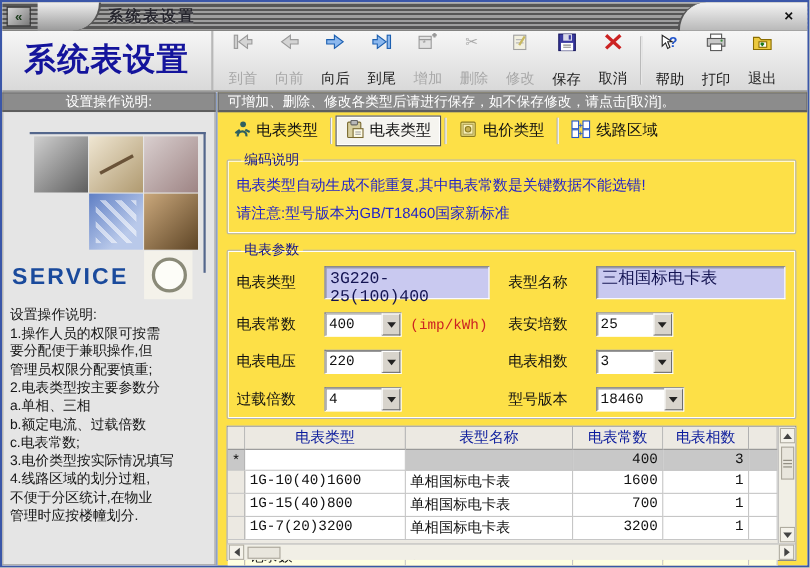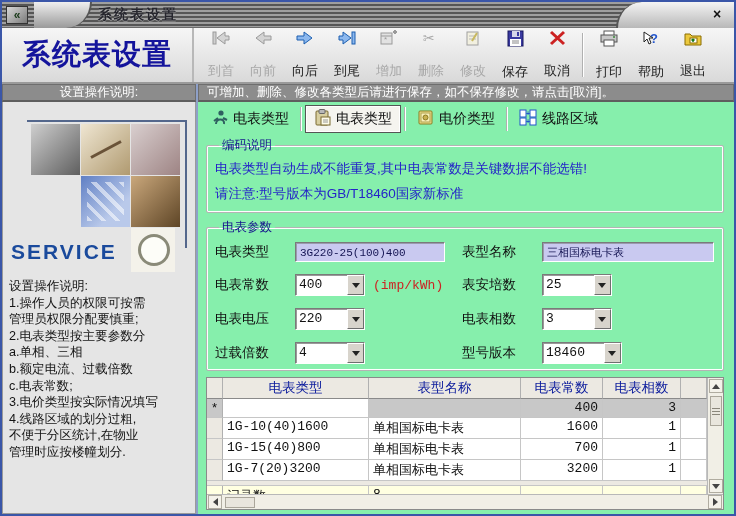--- a/index.html
+++ b/index.html
@@ -53,40 +53,40 @@
   .t4{left:72px;top:70px;background:linear-gradient(135deg,#5f7fc4,#b9c9ea 70%);}
   .t4:after{content:"";position:absolute;inset:6px;background:repeating-linear-gradient(45deg,rgba(255,255,255,.55) 0 4px,transparent 4px 10px);}
   .t5{left:122px;top:70px;background:linear-gradient(135deg,#caa87c,#5e4526);}
   .t6{left:122px;top:122px;width:44px;height:44px;background:#f4f2ea;}
   .t6:after{content:"";position:absolute;left:7px;top:6px;width:26px;height:26px;border:3px solid #8a8a78;border-radius:50%;background:#fdfdf8;}
   .service{position:absolute;left:2px;top:134px;font-size:21px;font-weight:bold;color:#1a4a9c;letter-spacing:2px;}
 
   .instructions{font-size:12.6px;color:#141414;line-height:16.6px;margin-top:4px;}
 
   
-  .main{flex:1;display:flex;flex-direction:column;background:#86efac;min-width:0;}
+  .main{flex:1;display:flex;flex-direction:column;background:#fde047;min-width:0;}
   .notice-bar{padding-left:8px;}
   .notice-bar span{white-space:nowrap;}
 
   .tabs{height:31px;flex:0 0 31px;display:flex;align-items:center;padding:2px 4px 0 6px;}
   .tab{display:flex;align-items:center;gap:5px;padding:3px 8px;font-size:14px;color:#111;}
   .tab.active{border:1px solid #555;background:#f5f4ef;box-shadow:inset 0 0 0 1px #fff;}
   .tabsep{width:2px;height:24px;background:#b0b0b0;border-right:1px solid #fff;margin:0 3px;}
 
   fieldset{margin:4px 10px 2px 8px;border:1px solid #b4b4b4;border-radius:2px;padding:2px 8px 6px 8px;
     box-shadow:inset 0 0 0 1px #fff;}
   legend{font-size:12.5px;color:#14148c;padding:0 3px;margin-left:4px;}
   .enc-line{font-size:13.5px;color:#2424c8;line-height:25px;white-space:nowrap;}
 
   .pgrid{display:grid;grid-template-columns:1fr 1.05fr;row-gap:12px;column-gap:6px;padding-top:4px;}
   .fcell{display:flex;align-items:center;gap:8px;}
   .flabel{font-size:13.5px;color:#111;width:72px;flex:0 0 72px;}
-  .ftext{height:20px;background:#c9c9f0;border:1px solid #7a7a7a;border-bottom-color:#fff;border-right-color:#fff;
+  .ftext{height:30px;background:#c9c9f0;border:1px solid #7a7a7a;border-bottom-color:#fff;border-right-color:#fff;
     box-shadow:inset 1px 1px 0 #9a9aae;font-family:"Liberation Mono","DejaVu Sans Mono",monospace;
-    font-size:11px;color:#141452;padding:2px 4px;line-height:17px;}
+    font-size:15px;color:#141452;padding:2px 4px;line-height:17px;}
   .ftext.w1{width:150px;}
   .ftext.w2{width:172px;}
   .combo{width:70px;height:22px;display:flex;border:1px solid #7a7a7a;border-bottom-color:#fff;border-right-color:#fff;
     box-shadow:inset 1px 1px 0 #9a9a9a;background:#fff;}
   .combo.wide{width:80px;}
   .cval{flex:1;font-family:"Liberation Mono","DejaVu Sans Mono",monospace;font-size:13px;color:#111;padding:2px 3px;line-height:16px;overflow:hidden;}
   .cbtn{width:17px;flex:0 0 17px;background:#d8d4cc;border:1px solid #fff;border-right-color:#6e6e6e;border-bottom-color:#6e6e6e;
     display:flex;align-items:center;justify-content:center;}
   .cbtn i{width:0;height:0;border-left:4px solid transparent;border-right:4px solid transparent;border-top:5px solid #222;}
   .fsuffix{color:#cc2222;font-size:13px;font-family:"Liberation Mono","DejaVu Sans Mono",monospace;white-space:nowrap;}
@@ -227,36 +227,36 @@
             <svg width="17" height="16">
               <path d="M2 2 L15 14 M15 2 L2 14" stroke="#cc2222" stroke-width="3"></path>
             </svg>
           </div>
           <div class="tlbl">取消</div>
         </div>
         <div class="tsep"></div>
         <div class="tbtn">
           <div class="ticon">
             <svg width="18" height="17">
+              <text x="8" y="13" font-size="13" font-weight="bold" fill="#2255cc">?</text>
+              <path d="M2 2 L2 12 L5 9 L7 14 L9 13 L7 8 L11 8 Z" fill="#fff" stroke="#222"></path>
+            </svg>
+          </div>
+          <div class="tlbl">帮助</div>
+        </div>
+        <div class="tbtn">
+          <div class="ticon">
+            <svg width="18" height="17">
               <rect x="4" y="1" width="10" height="5" fill="#fff" stroke="#555"></rect>
               <rect x="1" y="5" width="16" height="7" fill="#c8c8c8" stroke="#555"></rect>
               <rect x="4" y="10" width="10" height="6" fill="#fff" stroke="#555"></rect>
               <circle cx="14" cy="7" r="1" fill="#3a8a3a"></circle>
             </svg>
           </div>
           <div class="tlbl">打印</div>
-        </div>
-        <div class="tbtn">
-          <div class="ticon">
-            <svg width="18" height="17">
-              <text x="8" y="13" font-size="13" font-weight="bold" fill="#2255cc">?</text>
-              <path d="M2 2 L2 12 L5 9 L7 14 L9 13 L7 8 L11 8 Z" fill="#fff" stroke="#222"></path>
-            </svg>
-          </div>
-          <div class="tlbl">帮助</div>
         </div>
         <div class="tbtn">
           <div class="ticon">
             <svg width="18" height="16">
               <path d="M1 4 L6 4 L8 6 L17 6 L17 15 L1 15 Z" fill="#ecc93e" stroke="#8a6d00"></path>
               <rect x="6" y="8" width="7" height="5" fill="#fff" stroke="#8a6d00"></rect>
               <path d="M9 12 L9 9 M9 9 L7.5 10.5 M9 9 L10.5 10.5" stroke="#1a7a1a" stroke-width="1.5" fill="none"></path>
             </svg>
           </div>
           <div class="tlbl">退出</div>
@@ -276,20 +276,21 @@
           <div class="tile t2"></div>
           <div class="tile t3"></div>
           <div class="tile t4"></div>
           <div class="tile t5"></div>
           <div class="tile t6"></div>
           <div class="service">SERVICE</div>
         </div>
         <div class="instructions">
             <div>设置操作说明:</div>
             <div>1.操作人员的权限可按需</div>
+            <div>要分配便于兼职操作,但</div>
             <div>管理员权限分配要慎重;</div>
             <div>2.电表类型按主要参数分</div>
             <div> a.单相、三相</div>
             <div> b.额定电流、过载倍数</div>
             <div> c.电表常数;</div>
             <div>3.电价类型按实际情况填写</div>
             <div>4.线路区域的划分过粗,</div>
             <div>不便于分区统计,在物业</div>
             <div>管理时应按楼幢划分.</div>
           </div>

